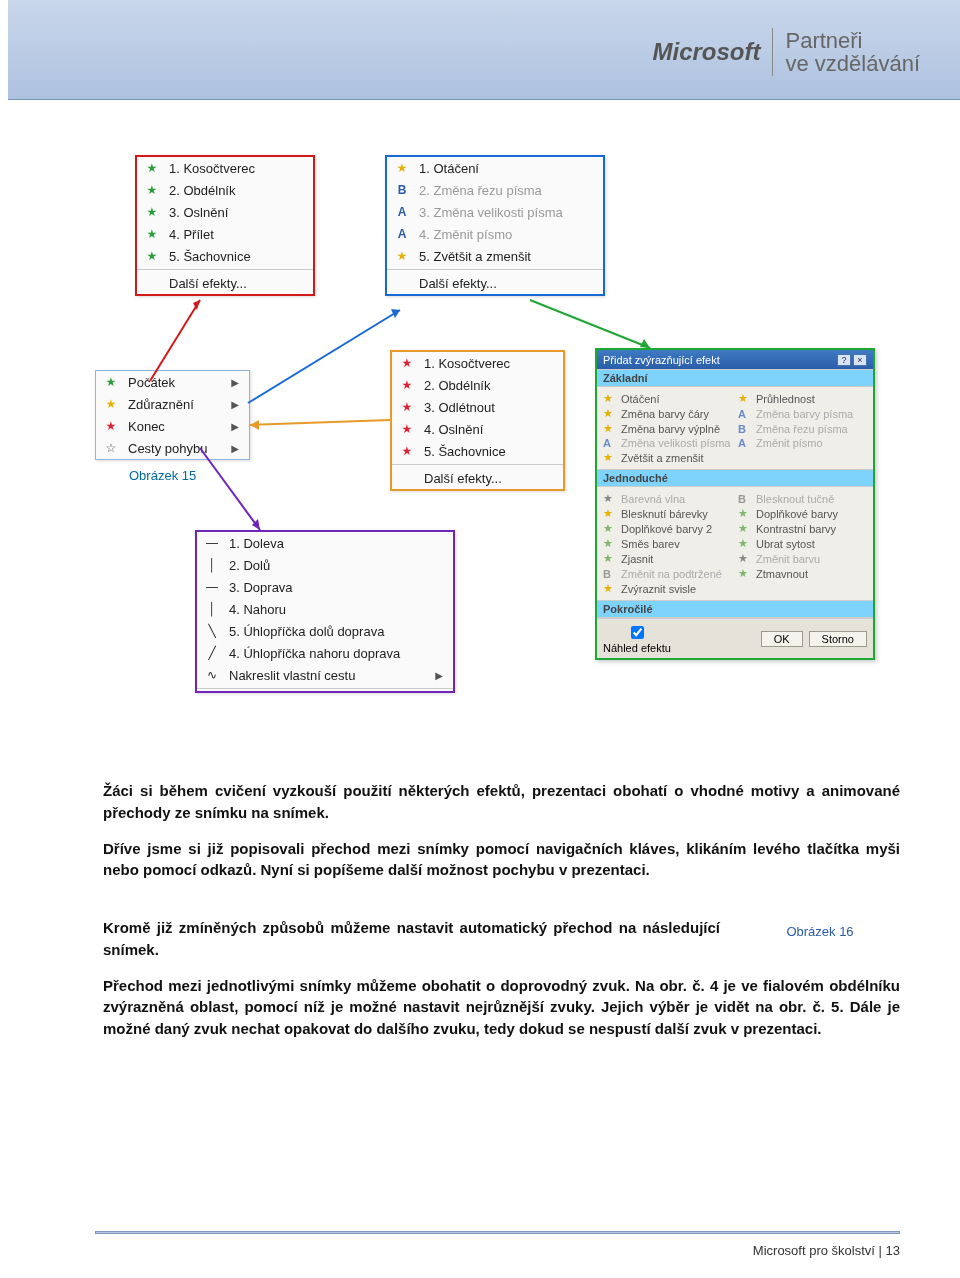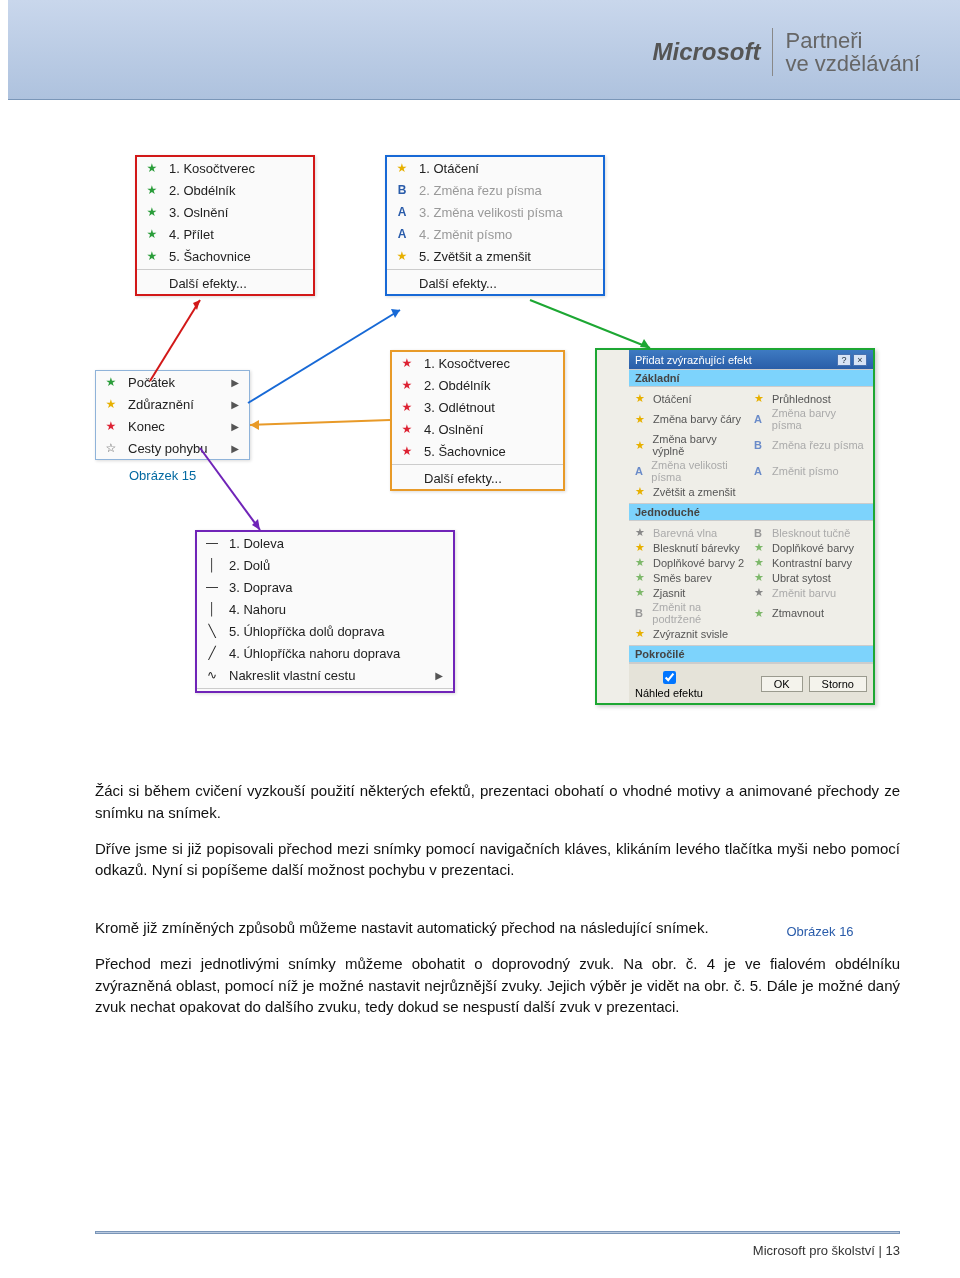--- a/index.html
+++ b/index.html
@@ -4,21 +4,21 @@
 <style>
   * { box-sizing: border-box; }
   body { margin: 0; padding: 0; font-family: Tahoma, "Segoe UI", Arial, sans-serif; background: #fff; width: 960px; }
   .page { position: relative; width: 960px; height: 1278px; }
   .header-bar { position: absolute; top: 0; left: 8px; right: 0; height: 100px; background: linear-gradient(#c9d7ec,#aec2de); border-bottom: 1px solid #7a96b8; }
   .header-right { position: absolute; right: 40px; top: 28px; display: flex; align-items: center; gap: 12px; }
   .ms-logo { font-style: italic; font-weight: bold; font-size: 24px; color: #555; font-family: "Segoe UI", Arial, sans-serif; }
   .header-sep { width: 1px; height: 48px; background: #888; }
   .partner-text { color: #666; font-size: 22px; line-height: 1.05; }
   .content { position: absolute; top: 780px; left: 95px; right: 60px; font-size: 15px; color: #111; line-height: 1.45; }
-  .content p { margin: 0 0 14px 0; text-align: justify; }
+  .content p { margin: 0 0 14px 8px; text-align: justify; font-weight: bold; }
   .content .spacer { height: 22px; }
   .fig16-wrap { position: relative; }
   .fig16-box { float: right; margin-left: 20px; width: 160px; }
   .speed-menu { border: 2px solid #c00; background: #f7f4ee; font-size: 14px; }
   .speed-menu div { padding: 3px 8px; border-bottom: 1px solid #e4e0d6; }
   .speed-menu div:last-child { border-bottom: none; }
   .speed-menu .sel { background: linear-gradient(#ffe9a3,#ffd76b); border: 1px solid #e6b65c; }
   .fig16-cap { text-align: center; color: #2a5caa; font-size: 13px; margin-top: 6px; }
   .footer-rule { position: absolute; left: 95px; right: 60px; bottom: 44px; height: 3px; background: linear-gradient(#cdd9ea,#a8bbd6); border: 1px solid #7a96b8; }
   .footer-txt { position: absolute; right: 60px; bottom: 20px; font-size: 13px; color: #333; }
@@ -39,21 +39,21 @@
 
   .menu-red   { border: 2px solid #d21818; }
   .menu-blue  { border: 2px solid #1769d6; }
   .menu-orange{ border: 2px solid #e89a28; }
   .menu-purple{ border: 2px solid #7024b8; }
   .menu-cyan  { border: 1px solid #8fb3d9; }
 
   .caption-left { position: absolute; color: #0369a1; font-size: 13px; margin-left: 27px; }
 
   
-  .dlg { position: absolute; width: 280px; border: 2px solid #1da733; background: #efeee8; font-size: 11px; box-shadow: 2px 2px 4px rgba(0,0,0,.2); padding-left: 32px; }
+  .dlg { position: absolute; width: 280px; border: 2px solid #1da733; background: #efeee8; font-size: 11px; box-shadow: 2px 2px 4px rgba(0,0,0,.2); }
   .dlg-title { background: linear-gradient(#3e7ac2,#2a5ea8); color: #fff; padding: 3px 6px; display: flex; align-items: center; justify-content: space-between; }
   .dlg-title .winbtns span { display:inline-block; width:14px; height:12px; background:#d8e4f5; border:1px solid #4a72b0; margin-left:2px; font-size:9px; text-align:center; line-height:11px; color:#234; }
   .dlg-sec { background: #7dd3fc; padding: 2px 6px; font-weight: bold; color: #444; border-top:1px solid #ccc; border-bottom:1px solid #ccc;}
   .dlg-body { padding: 4px 6px; }
   .dlg-body .pair { display:flex; gap:6px; }
   .dlg-body .pair > div { flex:1; display:flex; align-items:center; gap:4px; padding:1px 0; color:#555; }
   .dlg-body .pair .ic { width:14px; font-size:11px; }
   .dlg-foot { display:flex; align-items:center; gap:6px; padding:4px 6px; background:#e5e3d9; border-top:1px solid #ccc;}
   .dlg-foot .chk { display:flex; align-items:center; gap:0; margin-right:auto;flex-direction:column; }
   .dlg-foot button { font-size:11px; padding:1px 12px; background:#f4f3ec; border:1px solid #9a9a8e; }

